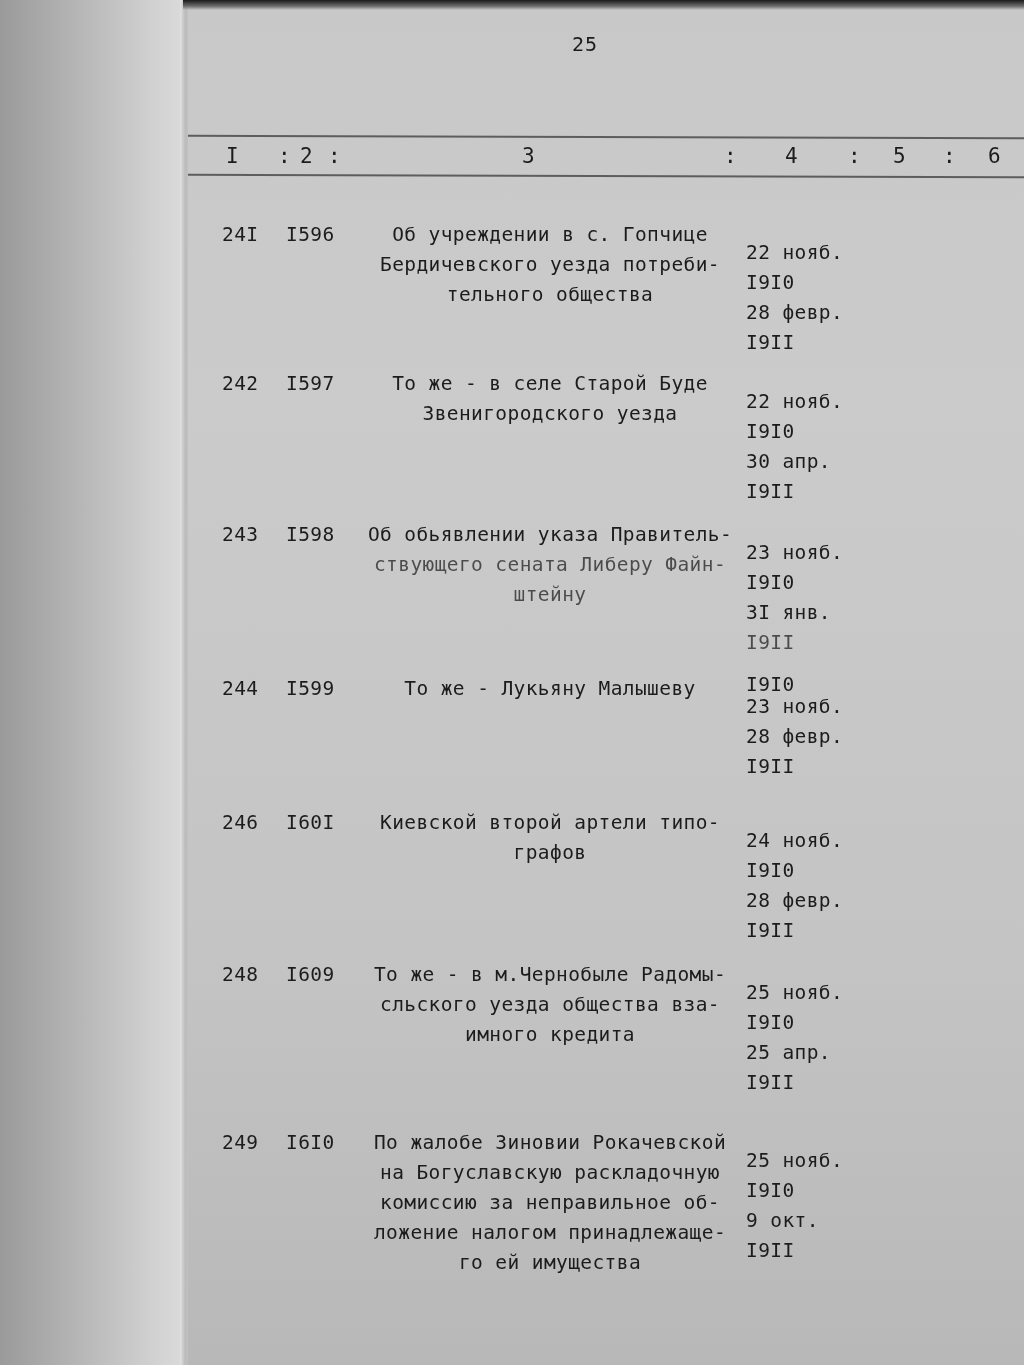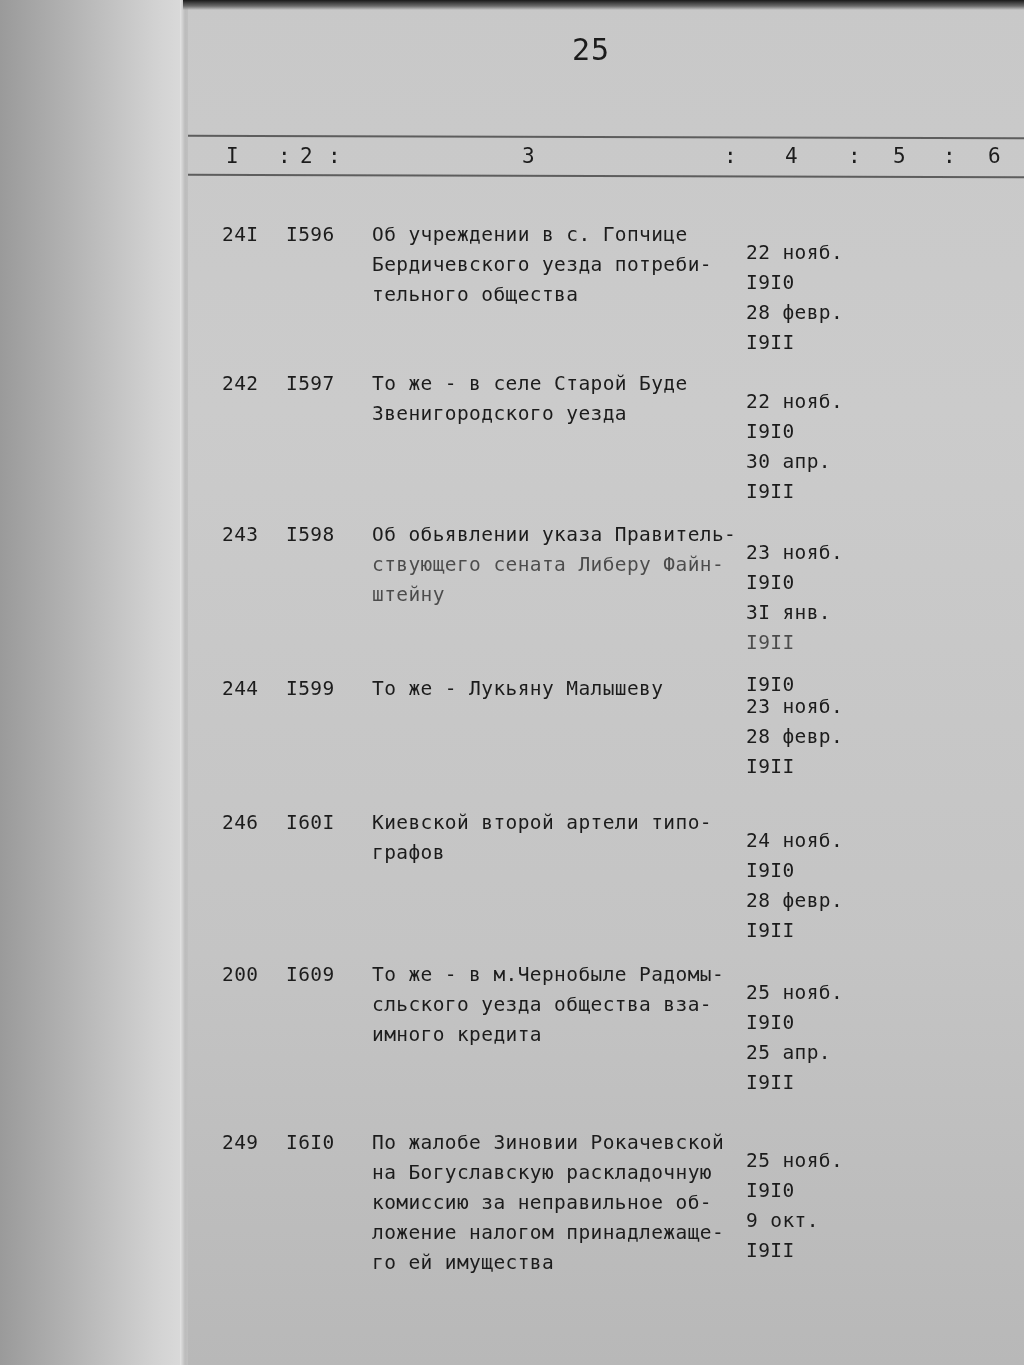--- a/index.html
+++ b/index.html
@@ -40,21 +40,21 @@
       position: absolute;
       left: 188px; top: 0;
       width: 836px; height: 1365px;
       background: linear-gradient(180deg, #c8c8c8 0%, #cbcbcb 30%, #c4c4c4 70%, #b8b8b8 100%);
       font-family: "DejaVu Sans Mono", "Liberation Mono", monospace;
       color: #1c1c1c;
     }
     .page-number {
       position: absolute;
       left: 384px; top: 32px;
-      font-size: 30px;
+      font-size: 20px;
       letter-spacing: 1px;
     }
     .rule {
       position: absolute;
       left: 0; width: 836px; height: 1.5px;
       background: #4a4a4a;
       opacity: 0.85;
     }
     .rule.top { top: 136px; transform: rotate(0.18deg); }
     .rule.bottom { top: 175px; transform: rotate(0.18deg); }
@@ -66,21 +66,21 @@
     .entry {
       position: absolute;
       left: 0;
       width: 836px;
       font-size: 19.5px;
       line-height: 30px;
       letter-spacing: 0.4px;
     }
     .entry .num { position: absolute; left: 34px; top: 0; }
     .entry .fond { position: absolute; left: 98px; top: 0; }
-    .entry .desc { position: absolute; left: 184px; top: 0; width: 380px; }
+    .entry .desc { position: absolute; left: 172px; top: 0; width: 380px; text-align: center; }
     .entry .dates { position: absolute; left: 558px; top: 18px; width: 120px; }
     .line { display: block; white-space: nowrap; }
     .faint { opacity: 0.72; }
   </style>
 </head>
 <body>
 
 <div class="photo">
   <div class="left-page"></div>
   <div class="spine-edge"></div>
@@ -179,21 +179,21 @@
       </div>
       <div class="dates">
         <span class="line">24 нояб.</span>
         <span class="line">I9I0</span>
         <span class="line">28 февр.</span>
         <span class="line">I9II</span>
       </div>
     </div>
 
     <div class="entry" style="top:960px">
-      <span class="num">200</span>
+      <span class="num">248</span>
       <span class="fond">I609</span>
       <div class="desc">
         <span class="line">То же - в м.Чернобыле Радомы-</span>
         <span class="line">сльского уезда общества вза-</span>
         <span class="line">имного кредита</span>
       </div>
       <div class="dates">
         <span class="line">25 нояб.</span>
         <span class="line">I9I0</span>
         <span class="line">25 апр.</span>

